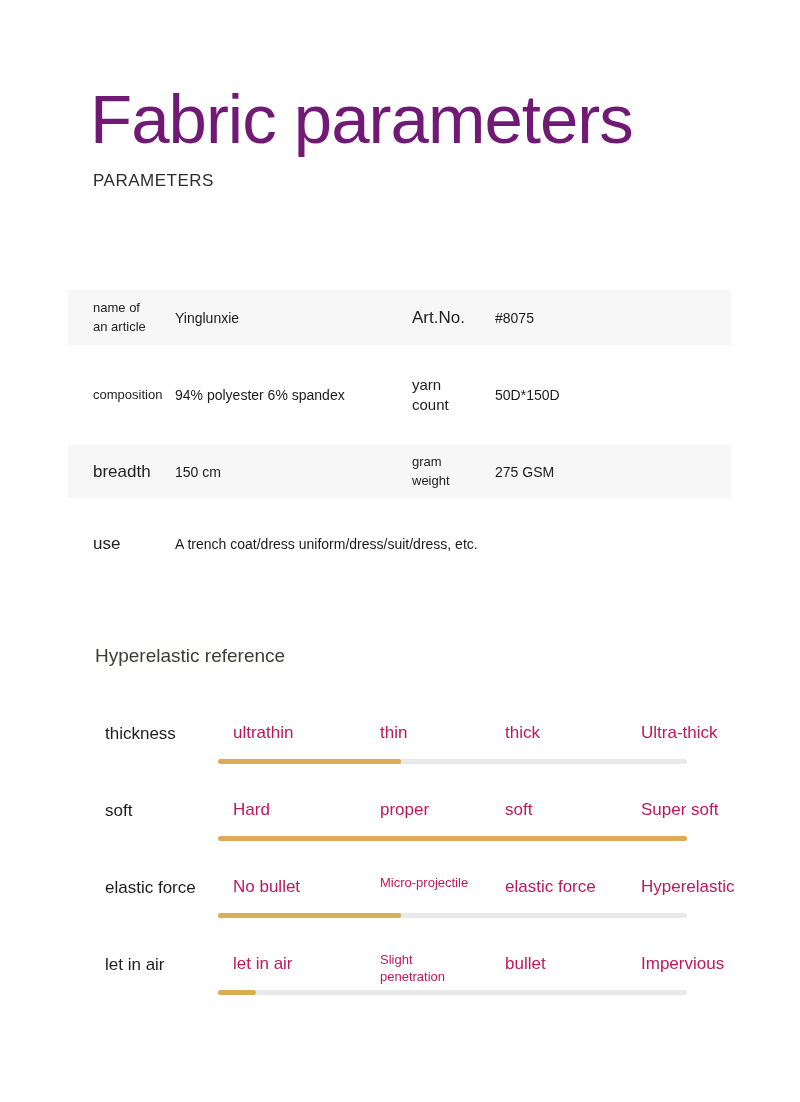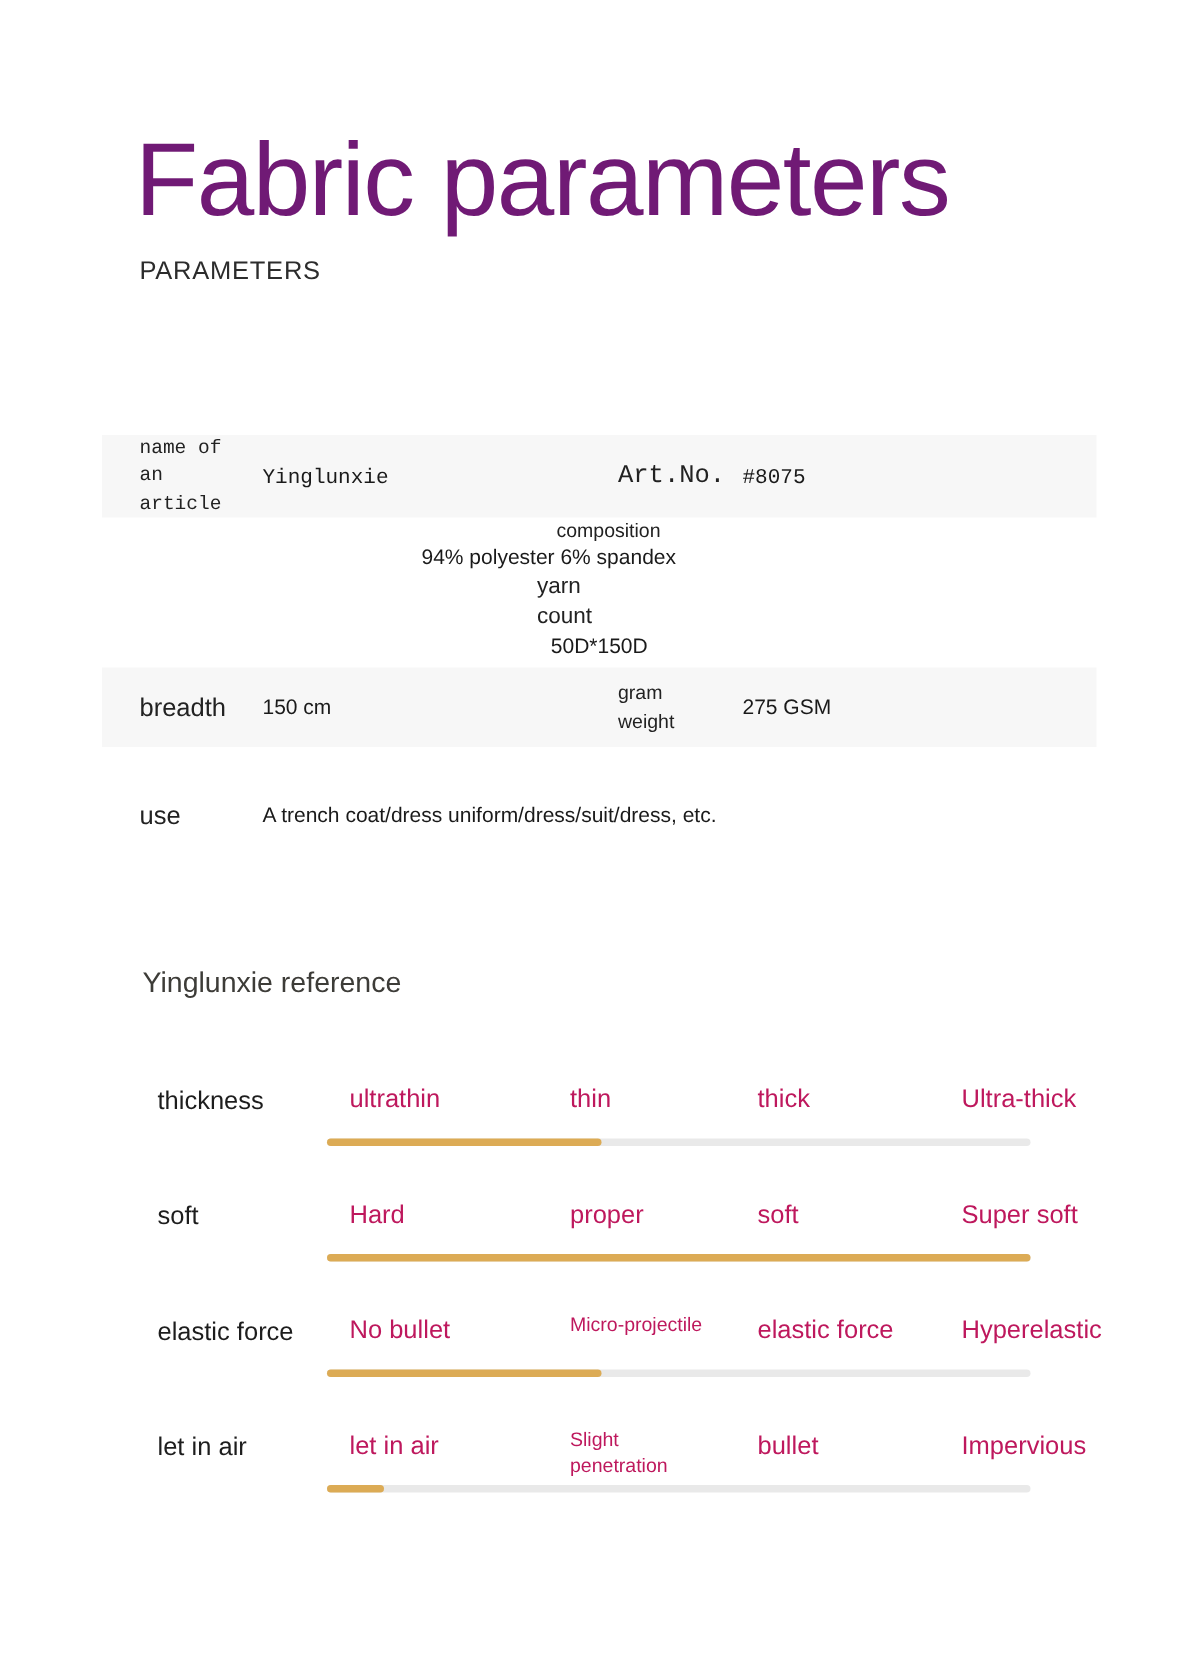--- a/index.html
+++ b/index.html
@@ -21,22 +21,22 @@
   }
   .subtitle {
     position:absolute; left:93px; top:171px;
     font-size:17px; color:#2c2c2c; letter-spacing:0.5px;
   }
 
   
   .spec-table { position:absolute; left:68px; top:290px; width:663px; }
   .spec-row { display:flex; align-items:center; }
   .spec-row.alt { background:var(--row-alt-bg, #f7f7f7); }
-  .spec-row.r1 { height:55px;font-family:Liberation Mono, monospace; }
-  .spec-row.r2 { height:100px;flex-direction:column; }
+  .spec-row.r1 { height:55px; }
+  .spec-row.r2 { height:100px; }
   .spec-row.r3 { height:53px; }
   .spec-row.r4 { height:92px; }
   .c1 { width:82px; padding-left:25px; flex:none; }
   .c2 { width:237px; flex:none; }
   .c3 { width:83px; flex:none; }
   .c4 { flex:1; }
   .grow { flex:1; }
   .lbl { font-size:17px; color:#222; }
   .lbl.sm { font-size:13px; line-height:1.4; display:block; max-width:62px; }
   .lbl.sm2 { font-size:15px; line-height:1.35; display:block; max-width:48px; }
@@ -104,21 +104,21 @@
           <span class="lbl sm3">gram weight</span>
         </div>
       <div class="c4"><span class="val">275 GSM</span></div>
     </div>
     <div class="spec-row r4">
       <div class="c1"><span class="lbl">use</span></div>
       <div class="grow"><span class="val">A trench coat/dress uniform/dress/suit/dress, etc.</span></div>
     </div>
   </div>
 
-  <div class="section-title">Yinglunxie reference</div>
+  <div class="section-title">Hyperelastic reference</div>
 
   <div class="scales">
 
     <div class="scale-row">
       <span class="scale-label">thickness</span>
       <span class="level l1">ultrathin</span>
       <span class="level l2">thin</span>
       <span class="level l3">thick</span>
       <span class="level l4">Ultra-thick</span>
       <div class="track">

